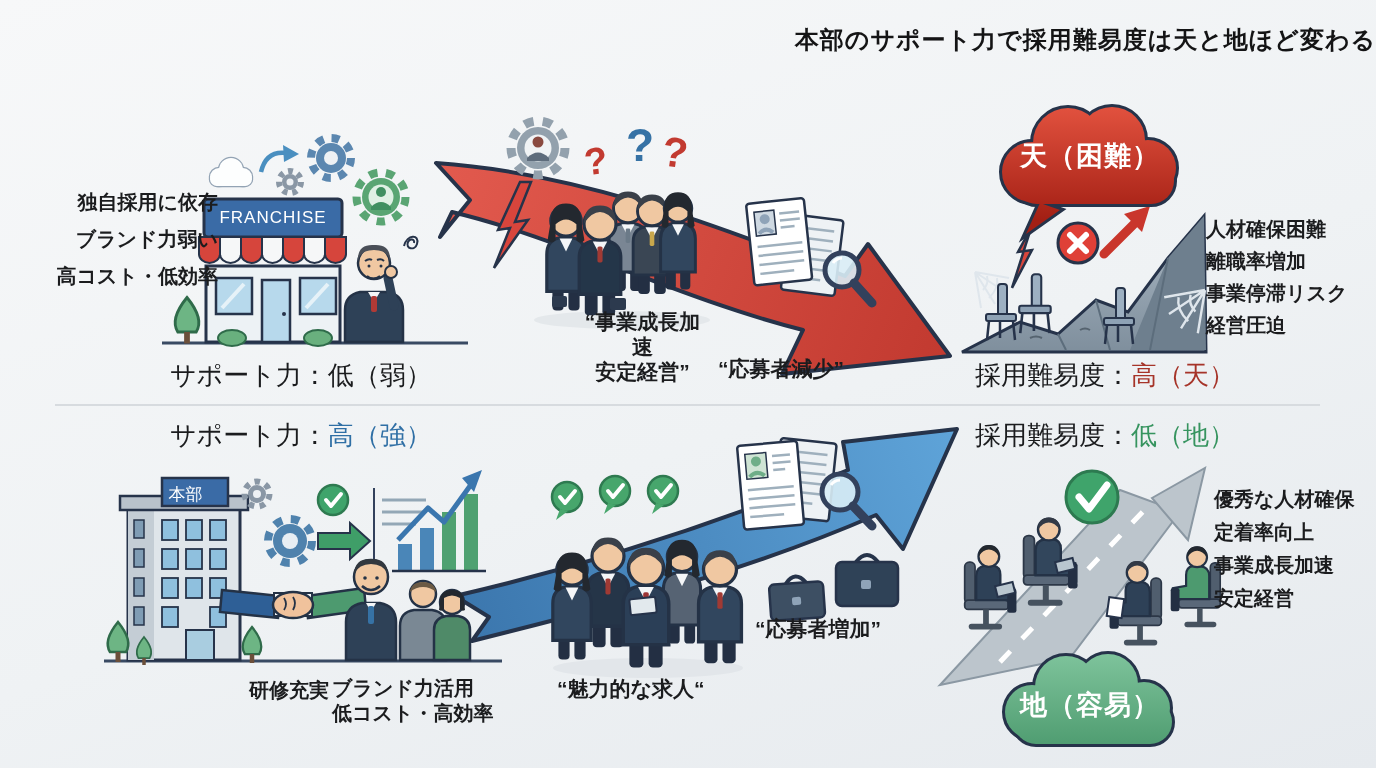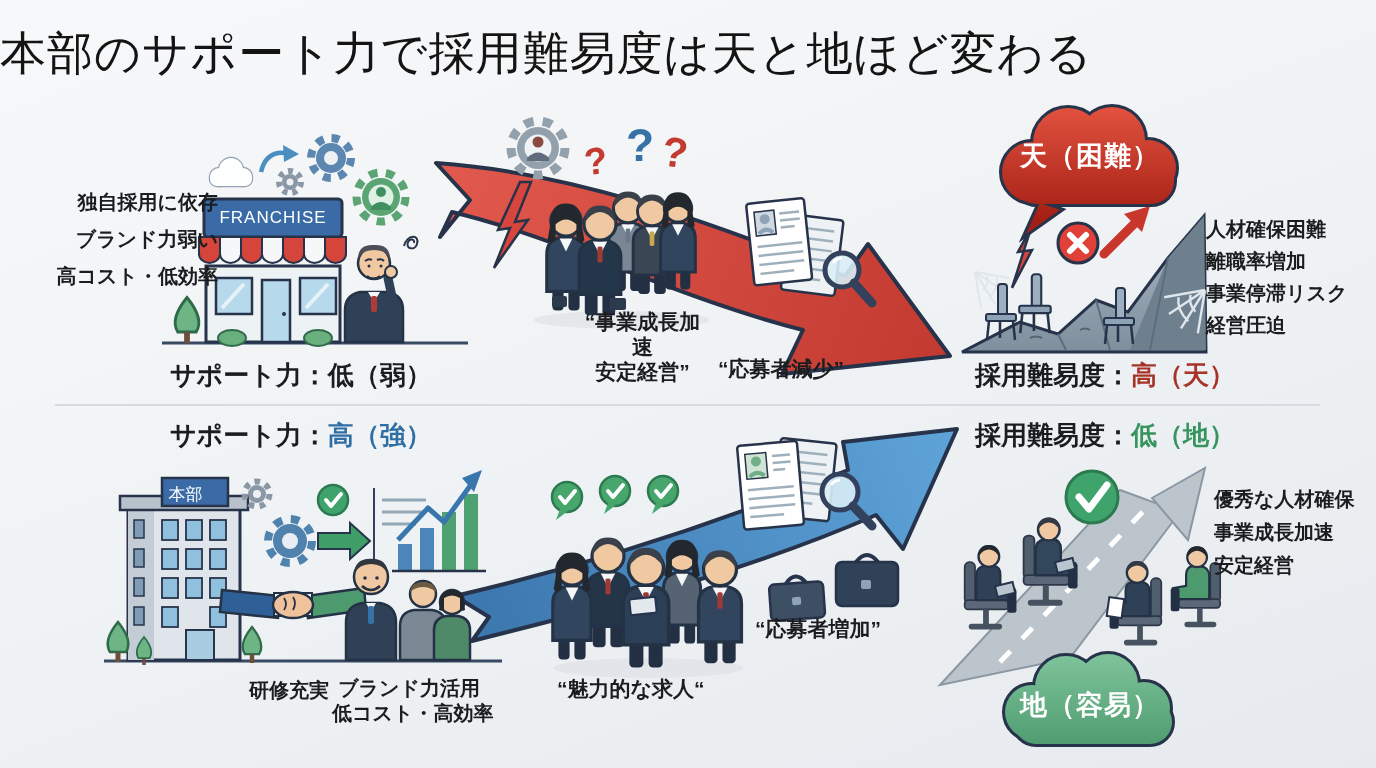--- a/index.html
+++ b/index.html
@@ -2,23 +2,23 @@
 <html><head>
 <meta charset="utf-8">
 <style>
   *{margin:0;padding:0;box-sizing:border-box}
   html,body{width:1376px;height:768px;overflow:hidden}
   body{font-family:"Liberation Sans","DejaVu Sans",sans-serif;background:#eef1f3}
   #canvas{position:relative;width:1376px;height:768px;
           background:linear-gradient(160deg,#f7f8f9 0%,#eff2f4 55%,#e6eaee 100%)}
   svg.scene{position:absolute;left:0;top:0}
   .txt{position:absolute;color:#1b1c1e;font-weight:700;white-space:nowrap;line-height:1.2}
-  .title{left:0;right:0;top:26px;text-align:left;font-size:46px;font-weight:400;
+  .title{left:0;right:0;top:26px;text-align:right;font-size:24px;font-weight:700;
          color:#141415;letter-spacing:1px}
-  .biglabel{font-size:26px;font-weight:700}
+  .biglabel{font-size:26px;font-weight:400}
   .biglabel .val-red{color:#a63429}
   .biglabel .val-blue{color:#2f6fa5}
   .biglabel .val-green{color:#36945f}
   .list{position:absolute;font-size:20px;font-weight:700;color:#1b1c1e}
   .list div{white-space:nowrap}
   .quote{font-size:21px;font-weight:800}
   .cloudtxt{position:absolute;width:150px;text-align:center;color:#ffffff;
             font-size:27px;font-weight:800;letter-spacing:1px}
   .signtxt{position:absolute;text-align:center;color:#ffffff;font-weight:400}
   .qm{position:absolute;font-weight:900;line-height:1}
@@ -481,27 +481,28 @@
 <div class="list" style="left:1206px;top:213px;line-height:32px">
   <div>人材確保困難</div>
   <div>離職率増加</div>
   <div>事業停滞リスク</div>
   <div>経営圧迫</div>
 </div>
 
 <div class="list" style="left:249px;top:678px;line-height:25px">
   <div>研修充実</div>
 </div>
-<div class="list" style="left:332px;top:676px;width:148px;text-align:right;line-height:25px">
+<div class="list" style="left:332px;top:676px;width:148px;text-align:left;line-height:25px">
   <div>ブランド力活用</div>
   <div>低コスト・高効率</div>
 </div>
 
 <div class="txt quote" style="left:557px;top:676px">“魅力的な求人“</div>
 <div class="txt quote" style="left:755px;top:616px">“応募者増加”</div>
 
 <div class="list" style="left:1214px;top:483px;line-height:33px">
   <div>優秀な人材確保</div>
+  <div>定着率向上</div>
   <div>事業成長加速</div>
   <div>安定経営</div>
 </div>
 
 </div>
 
 </body></html>

